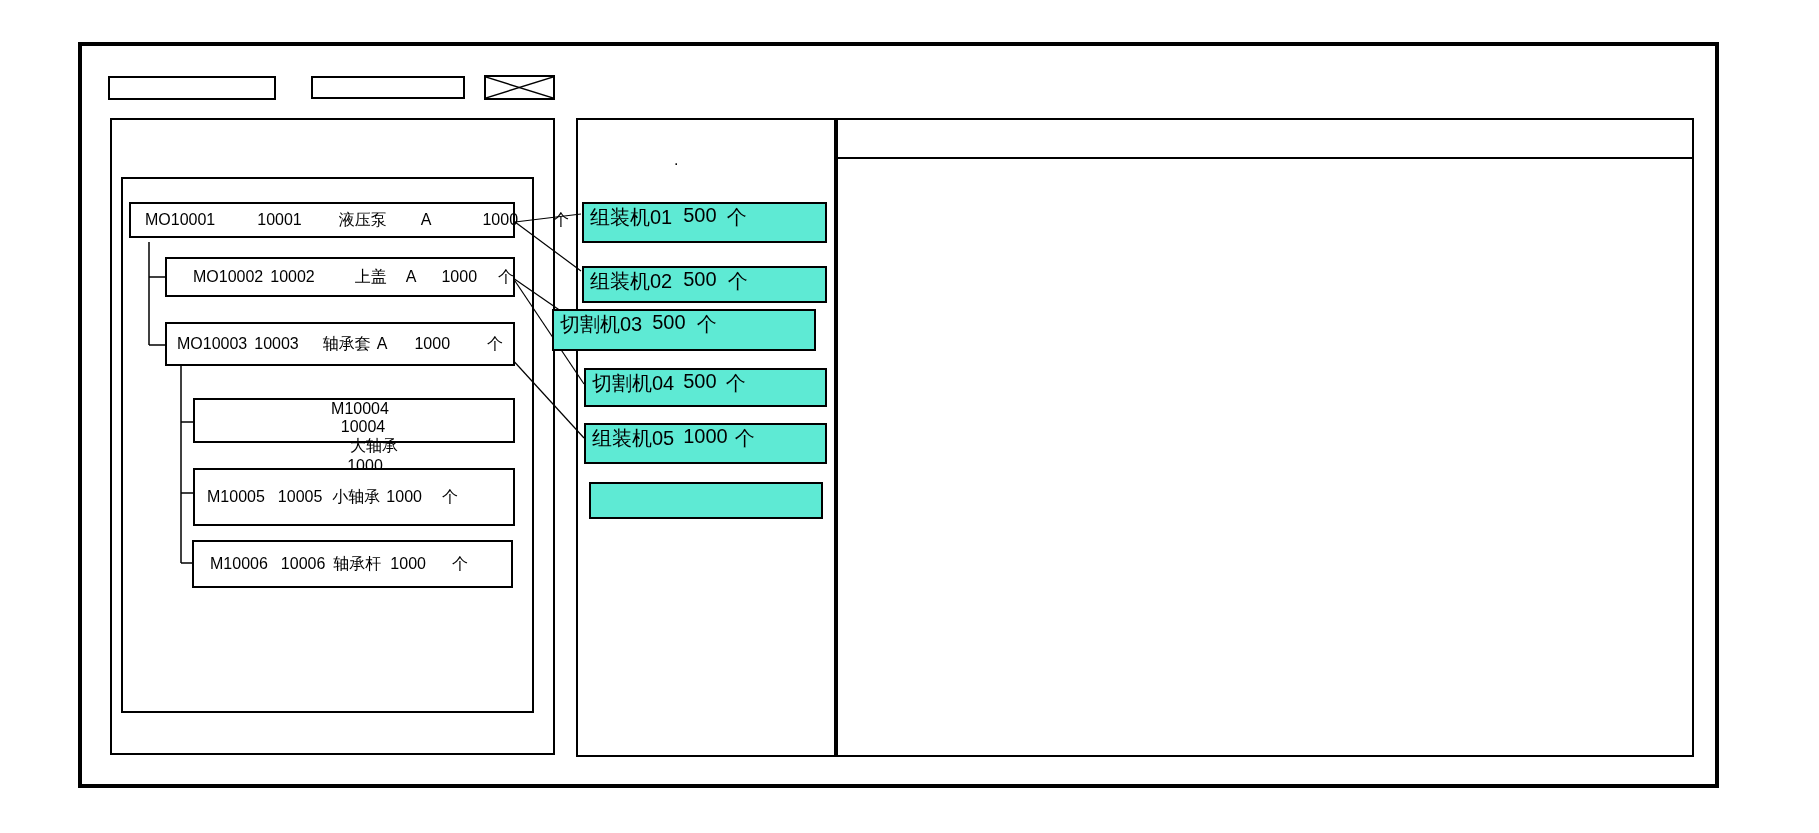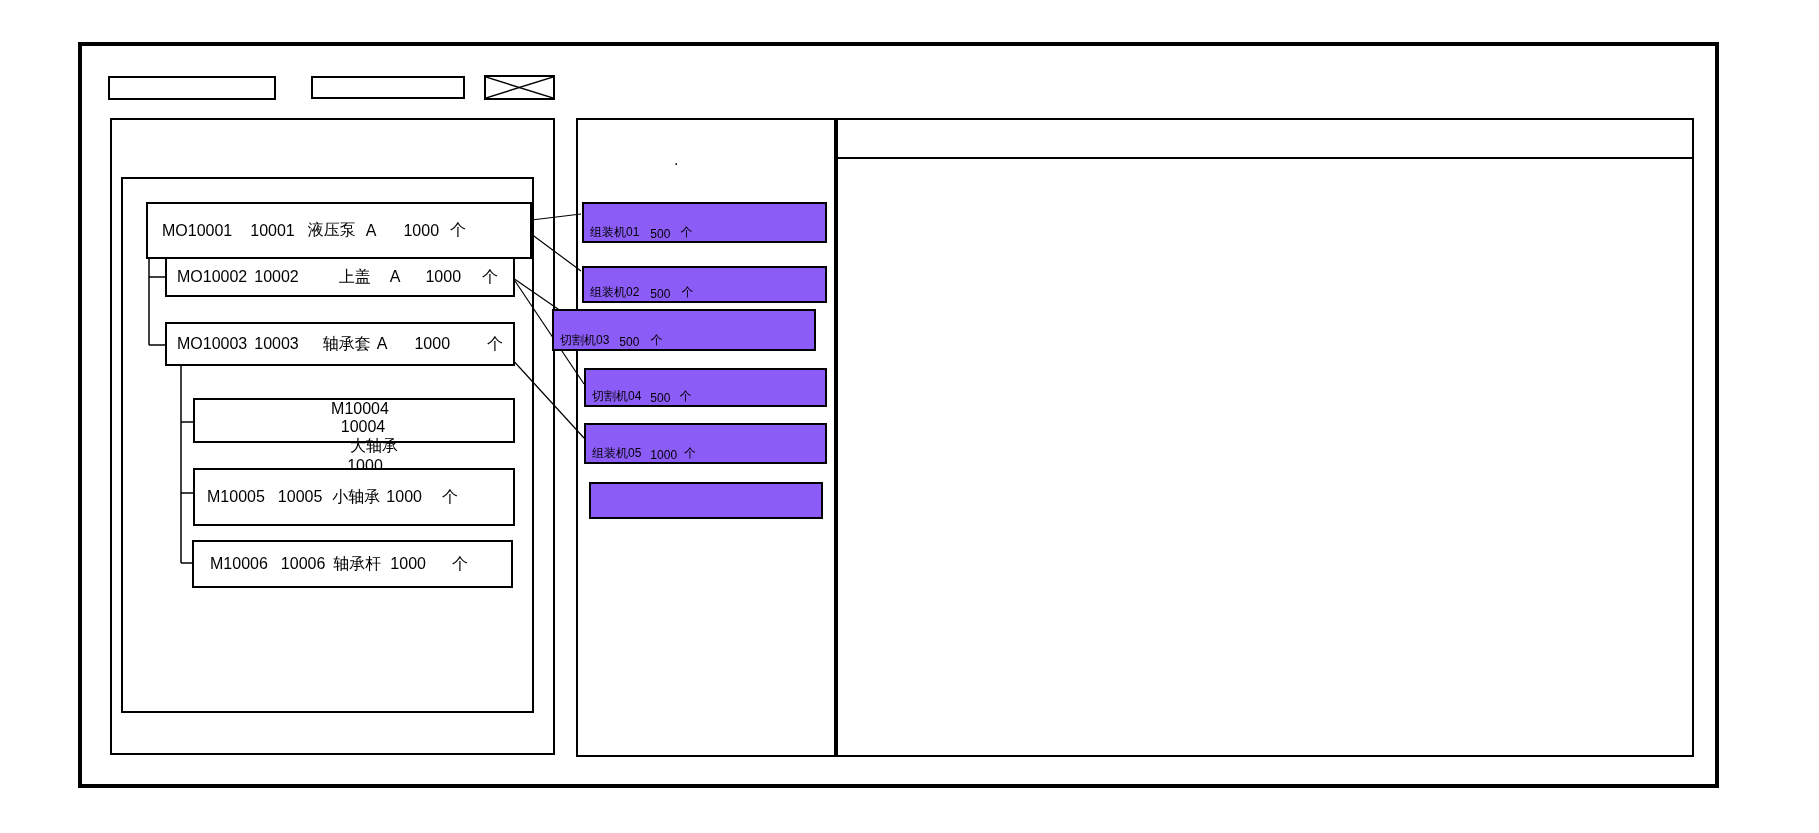--- a/index.html
+++ b/index.html
@@ -6,22 +6,22 @@
   .canvas {
     position:relative; width:1819px; height:833px; background:#ffffff;
     font-family:"Liberation Sans", sans-serif; color:#000; overflow:hidden;
   }
   .abs { position:absolute; box-sizing:border-box; }
   .frame      { border:4px solid #000; background:transparent; }
   .panel      { border:2px solid #000; background:transparent; }
   .fieldbox   { border:2px solid #000; background:#fff; }
   .nodebox    { border:2px solid #000; background:#fff; z-index:3;
                 display:flex; align-items:center; font-size:16px; white-space:nowrap; }
-  .machinebox { border:2px solid #000; background:#8b5cf6; z-index:3;
-                display:flex; align-items:flex-end; font-size:12px; white-space:nowrap; }
+  .machinebox { border:2px solid #000; background:#5eead4; z-index:3;
+                display:flex; align-items:flex-start; font-size:20px; white-space:nowrap; }
   .hdr-row { position:absolute; display:flex; font-size:16px; white-space:nowrap; z-index:3; }
   .svg-overlay { position:absolute; left:0; top:0; z-index:2; pointer-events:none; }
   .divider { border-top:2px solid #000; height:0; z-index:1; }
   .dot { position:absolute; font-size:16px; line-height:16px; z-index:3; }
   span { display:inline-block; }
 </style>
 </head>
 <body>
 
 <div class="canvas">
@@ -35,30 +35,30 @@
       <line x1="0" y1="0" x2="67" y2="21" stroke="#000" stroke-width="1.4"></line>
       <line x1="67" y1="0" x2="0" y2="21" stroke="#000" stroke-width="1.4"></line>
     </svg>
   </div>
 
   <div class="abs panel" style="left:110px; top:118px; width:445px; height:637px;"></div>
 
 
   <div class="abs panel" style="left:121px; top:177px; width:413px; height:536px;"></div>
 
-  <div class="abs nodebox" style="left:146px; top:202px; width:386px; height:57px; padding-left:14px;">
+  <div class="abs nodebox" style="left:129px; top:202px; width:386px; height:36px; padding-left:14px;gap:24px;">
     <span>MO10001</span>
     <span style="margin-left:18px;">10001</span>
     <span style="margin-left:13px;">液压泵</span>
     <span style="margin-left:10px;">A</span>
     <span style="margin-left:27px;">1000</span>
     <span style="margin-left:11px;">个</span>
   </div>
 
-  <div class="abs nodebox" style="left:165px; top:257px; width:350px; height:40px; padding-left:10px;">
+  <div class="abs nodebox" style="left:165px; top:257px; width:350px; height:40px; padding-left:26px;">
     <span>MO10002</span>
     <span style="margin-left:7px;">10002</span>
     <span style="margin-left:40px;">上盖</span>
     <span style="margin-left:19px;">A</span>
     <span style="margin-left:25px;">1000</span>
     <span style="margin-left:21px;">个</span>
   </div>
 
   <div class="abs nodebox" style="left:165px; top:322px; width:350px; height:44px; padding-left:10px;">
     <span>MO10003</span>

